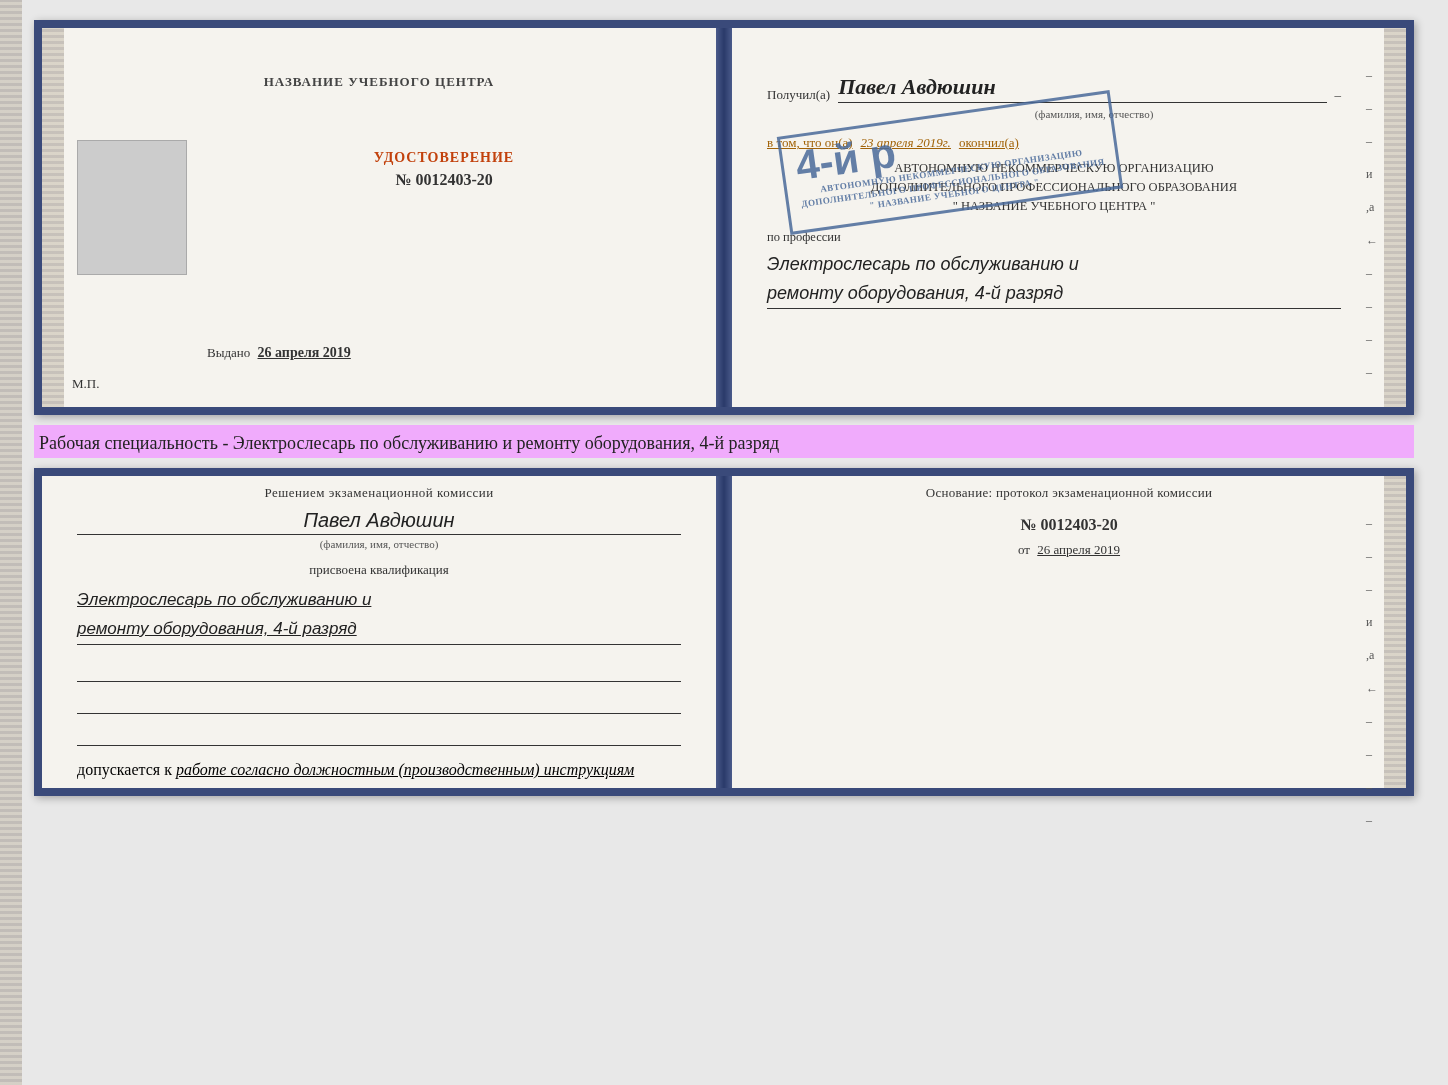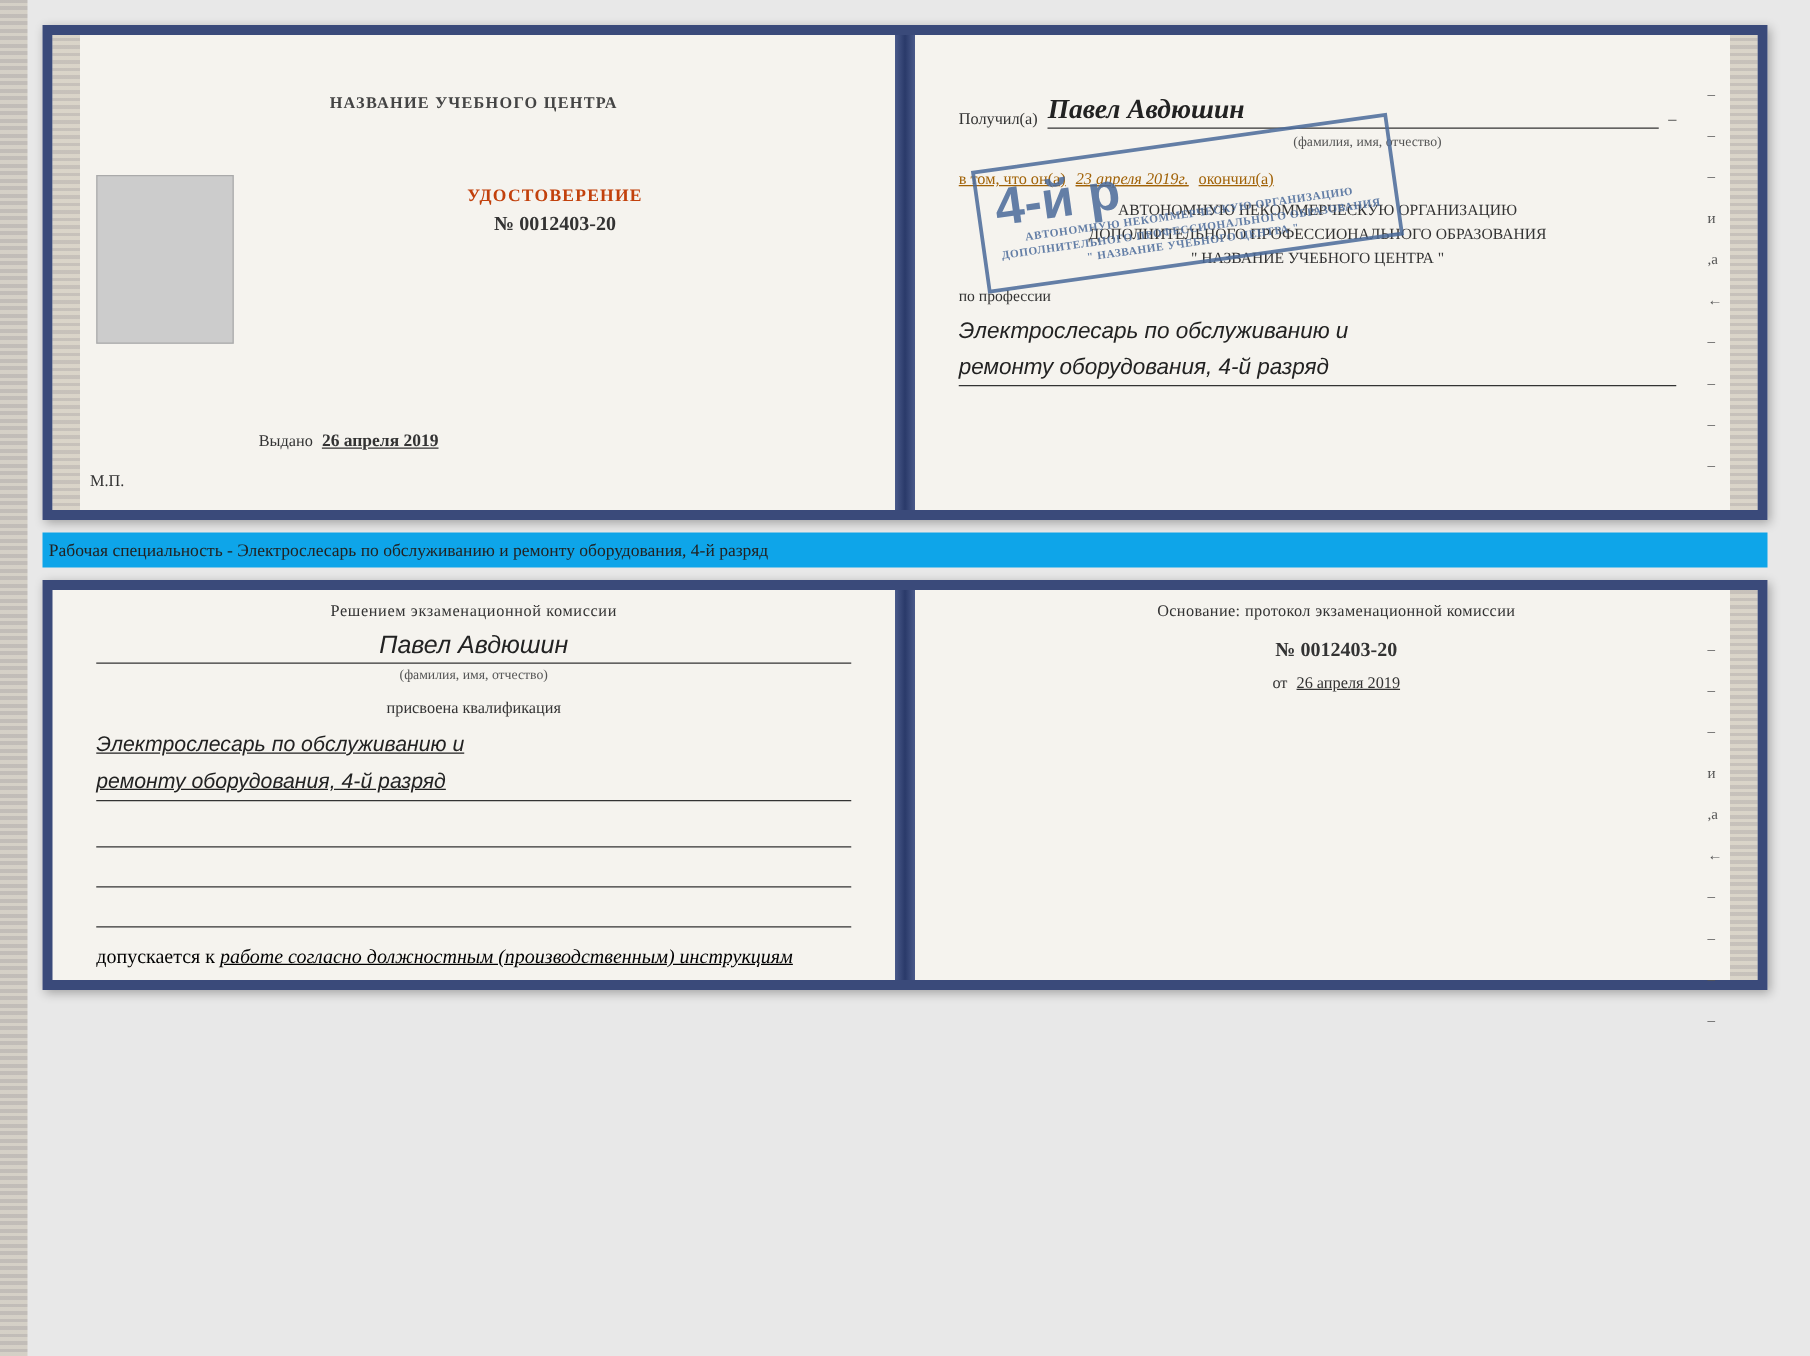--- a/index.html
+++ b/index.html
@@ -253,23 +253,23 @@
     }
 
     .dash-item {
       font-size: 12px;
       color: #555;
     }
 
     
     .between-section {
       padding: 8px 0 4px 5px;
-      font-size: 14px;
+      font-size: 18px;
       color: #222;
-      background: #0ea5e9;
+      background: #f0abfc;
     }
 
     
     .booklet-bottom {
       display: flex;
       border: 8px solid #3a4a7a;
       background: #f5f3ee;
       box-shadow: 2px 2px 8px rgba(0,0,0,0.3);
     }
 

